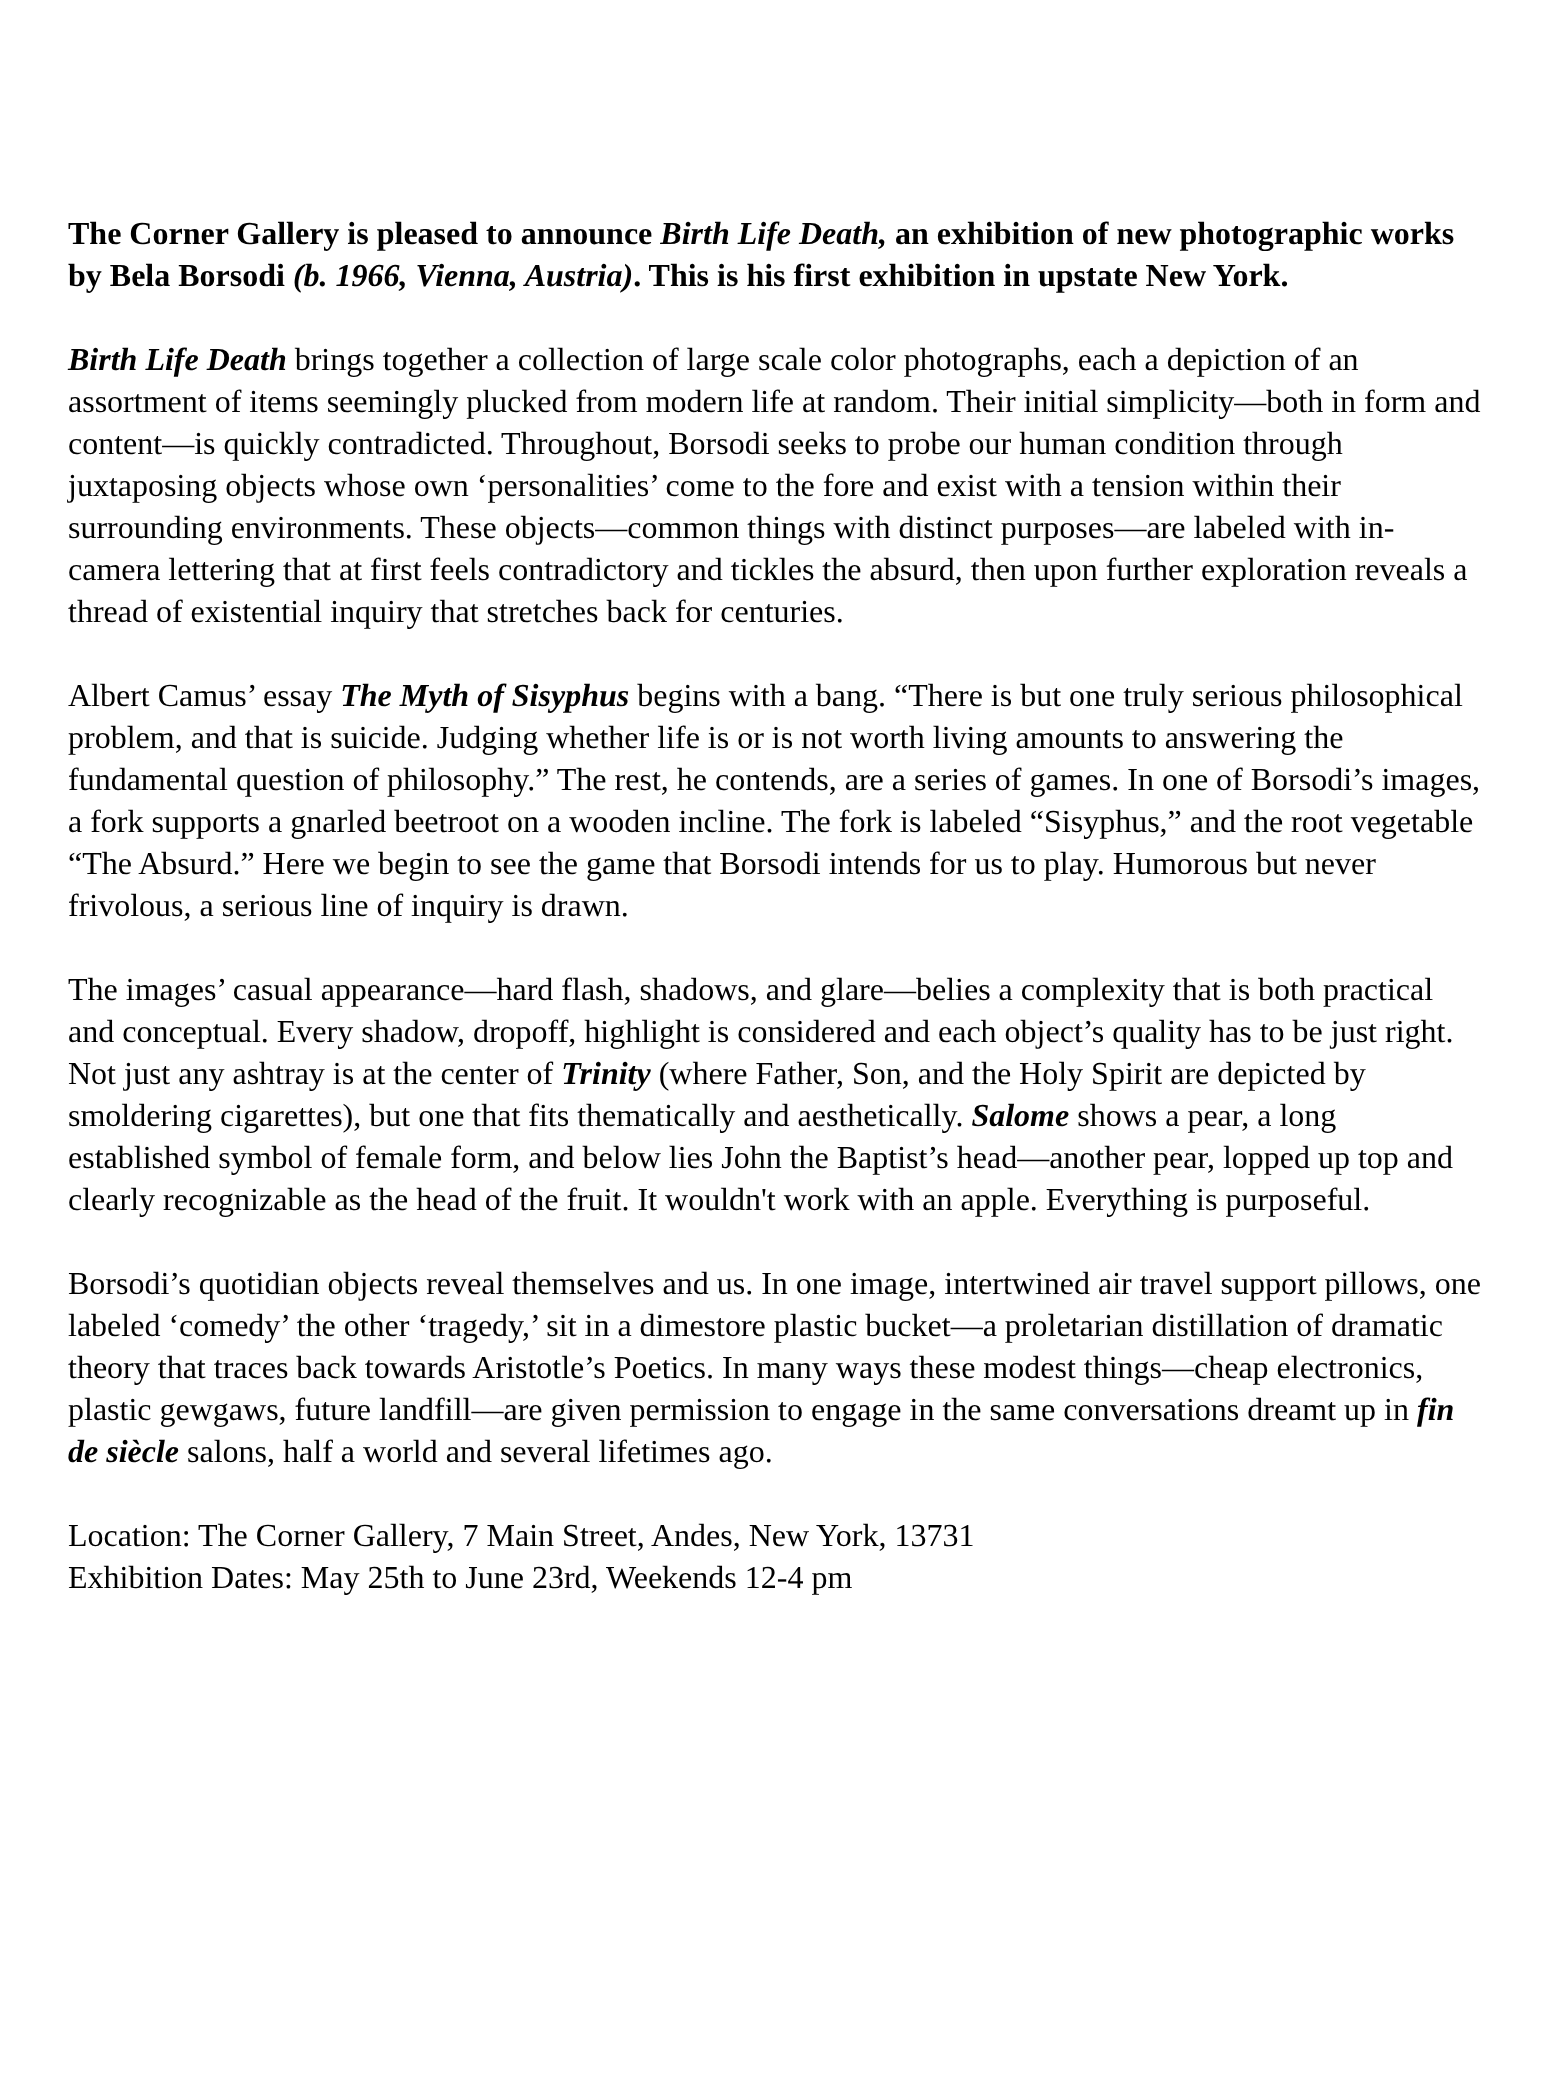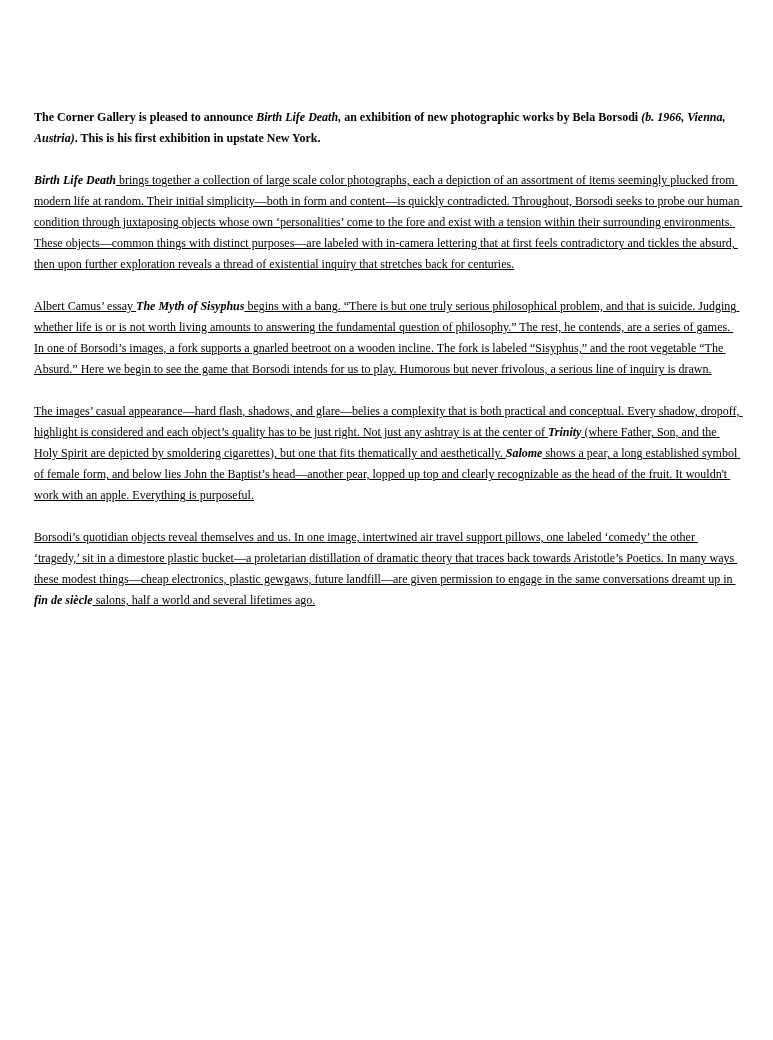--- a/index.html
+++ b/index.html
@@ -9,37 +9,39 @@
   }
   .page {
     position: relative;
     width: 773px;
     height: 1040px;
     box-sizing: border-box;
     background: #ffffff;
     color: #000000;
     padding: 107px 31px 0 34px;
     font-family: "Liberation Serif", "DejaVu Serif", serif;
-    font-size: 12px;
+    font-size: 16px;
     line-height: 21px;
     overflow: hidden;
     -webkit-font-smoothing: antialiased;
   }
   .page p {
     margin: 0 0 21px 0;
     white-space: pre-wrap;
     text-align: left;
   }
-  .r  { font-style: normal; font-weight: normal; text-decoration: underline; }
+  .r  { font-style: normal; font-weight: normal; }
   .i  { font-style: italic; font-weight: bold; }
   .b  { font-style: normal; font-weight: bold; }
   .bi { font-style: italic; font-weight: bold; }
 </style>
 </head>
 <body>
 
 <div class="page">
   <p><span class="b">The Corner Gallery is pleased to announce </span><span class="bi">Birth Life Death,</span><span class="b"> an exhibition of new photographic works by Bela Borsodi </span><span class="bi">(b. 1966, Vienna, Austria)</span><span class="b">. This is his first exhibition in upstate New York.</span></p>
   <p><span class="i">Birth Life Death</span><span class="r"> brings together a collection of large scale color photographs, each a depiction of an assortment of items seemingly plucked from modern life at random. Their initial simplicity—both in form and content—is quickly contradicted. Throughout, Borsodi seeks to probe our human condition through juxtaposing objects whose own ‘personalities’ come to the fore and exist with a tension within their surrounding environments. These objects—common things with distinct purposes—are labeled with in-camera lettering that at first feels contradictory and tickles the absurd, then upon further exploration reveals a thread of existential inquiry that stretches back for centuries.</span></p>
   <p><span class="r">Albert Camus’ essay </span><span class="i">The Myth of Sisyphus</span><span class="r"> begins with a bang. “There is but one truly serious philosophical problem, and that is suicide. Judging whether life is or is not worth living amounts to answering the fundamental question of philosophy.” The rest, he contends, are a series of games. In one of Borsodi’s images, a fork supports a gnarled beetroot on a wooden incline. The fork is labeled “Sisyphus,” and the root vegetable “The Absurd.” Here we begin to see the game that Borsodi intends for us to play. Humorous but never frivolous, a serious line of inquiry is drawn.</span></p>
   <p><span class="r">The images’ casual appearance—hard flash, shadows, and glare—belies a complexity that is both practical and conceptual. Every shadow, dropoff, highlight is considered and each object’s quality has to be just right. Not just any ashtray is at the center of </span><span class="i">Trinity</span><span class="r"> (where Father, Son, and the Holy Spirit are depicted by smoldering cigarettes), but one that fits thematically and aesthetically. </span><span class="i">Salome</span><span class="r"> shows a pear, a long established symbol of female form, and below lies John the Baptist’s head—another pear, lopped up top and clearly recognizable as the head of the fruit. It wouldn't work with an apple. Everything is purposeful.</span></p>
   <p><span class="r">Borsodi’s quotidian objects reveal themselves and us. In one image, intertwined air travel support pillows, one labeled ‘comedy’ the other ‘tragedy,’ sit in a dimestore plastic bucket—a proletarian distillation of dramatic theory that traces back towards Aristotle’s Poetics. In many ways these modest things—cheap electronics, plastic gewgaws, future landfill—are given permission to engage in the same conversations dreamt up in </span><span class="i">fin de siècle</span><span class="r"> salons, half a world and several lifetimes ago.</span></p>
+  <p><span class="r">Location: The Corner Gallery, 7 Main Street, Andes, New York, 13731
+Exhibition Dates: May 25th to June 23rd, Weekends 12-4 pm</span></p>
 </div>
 
 </body></html>

